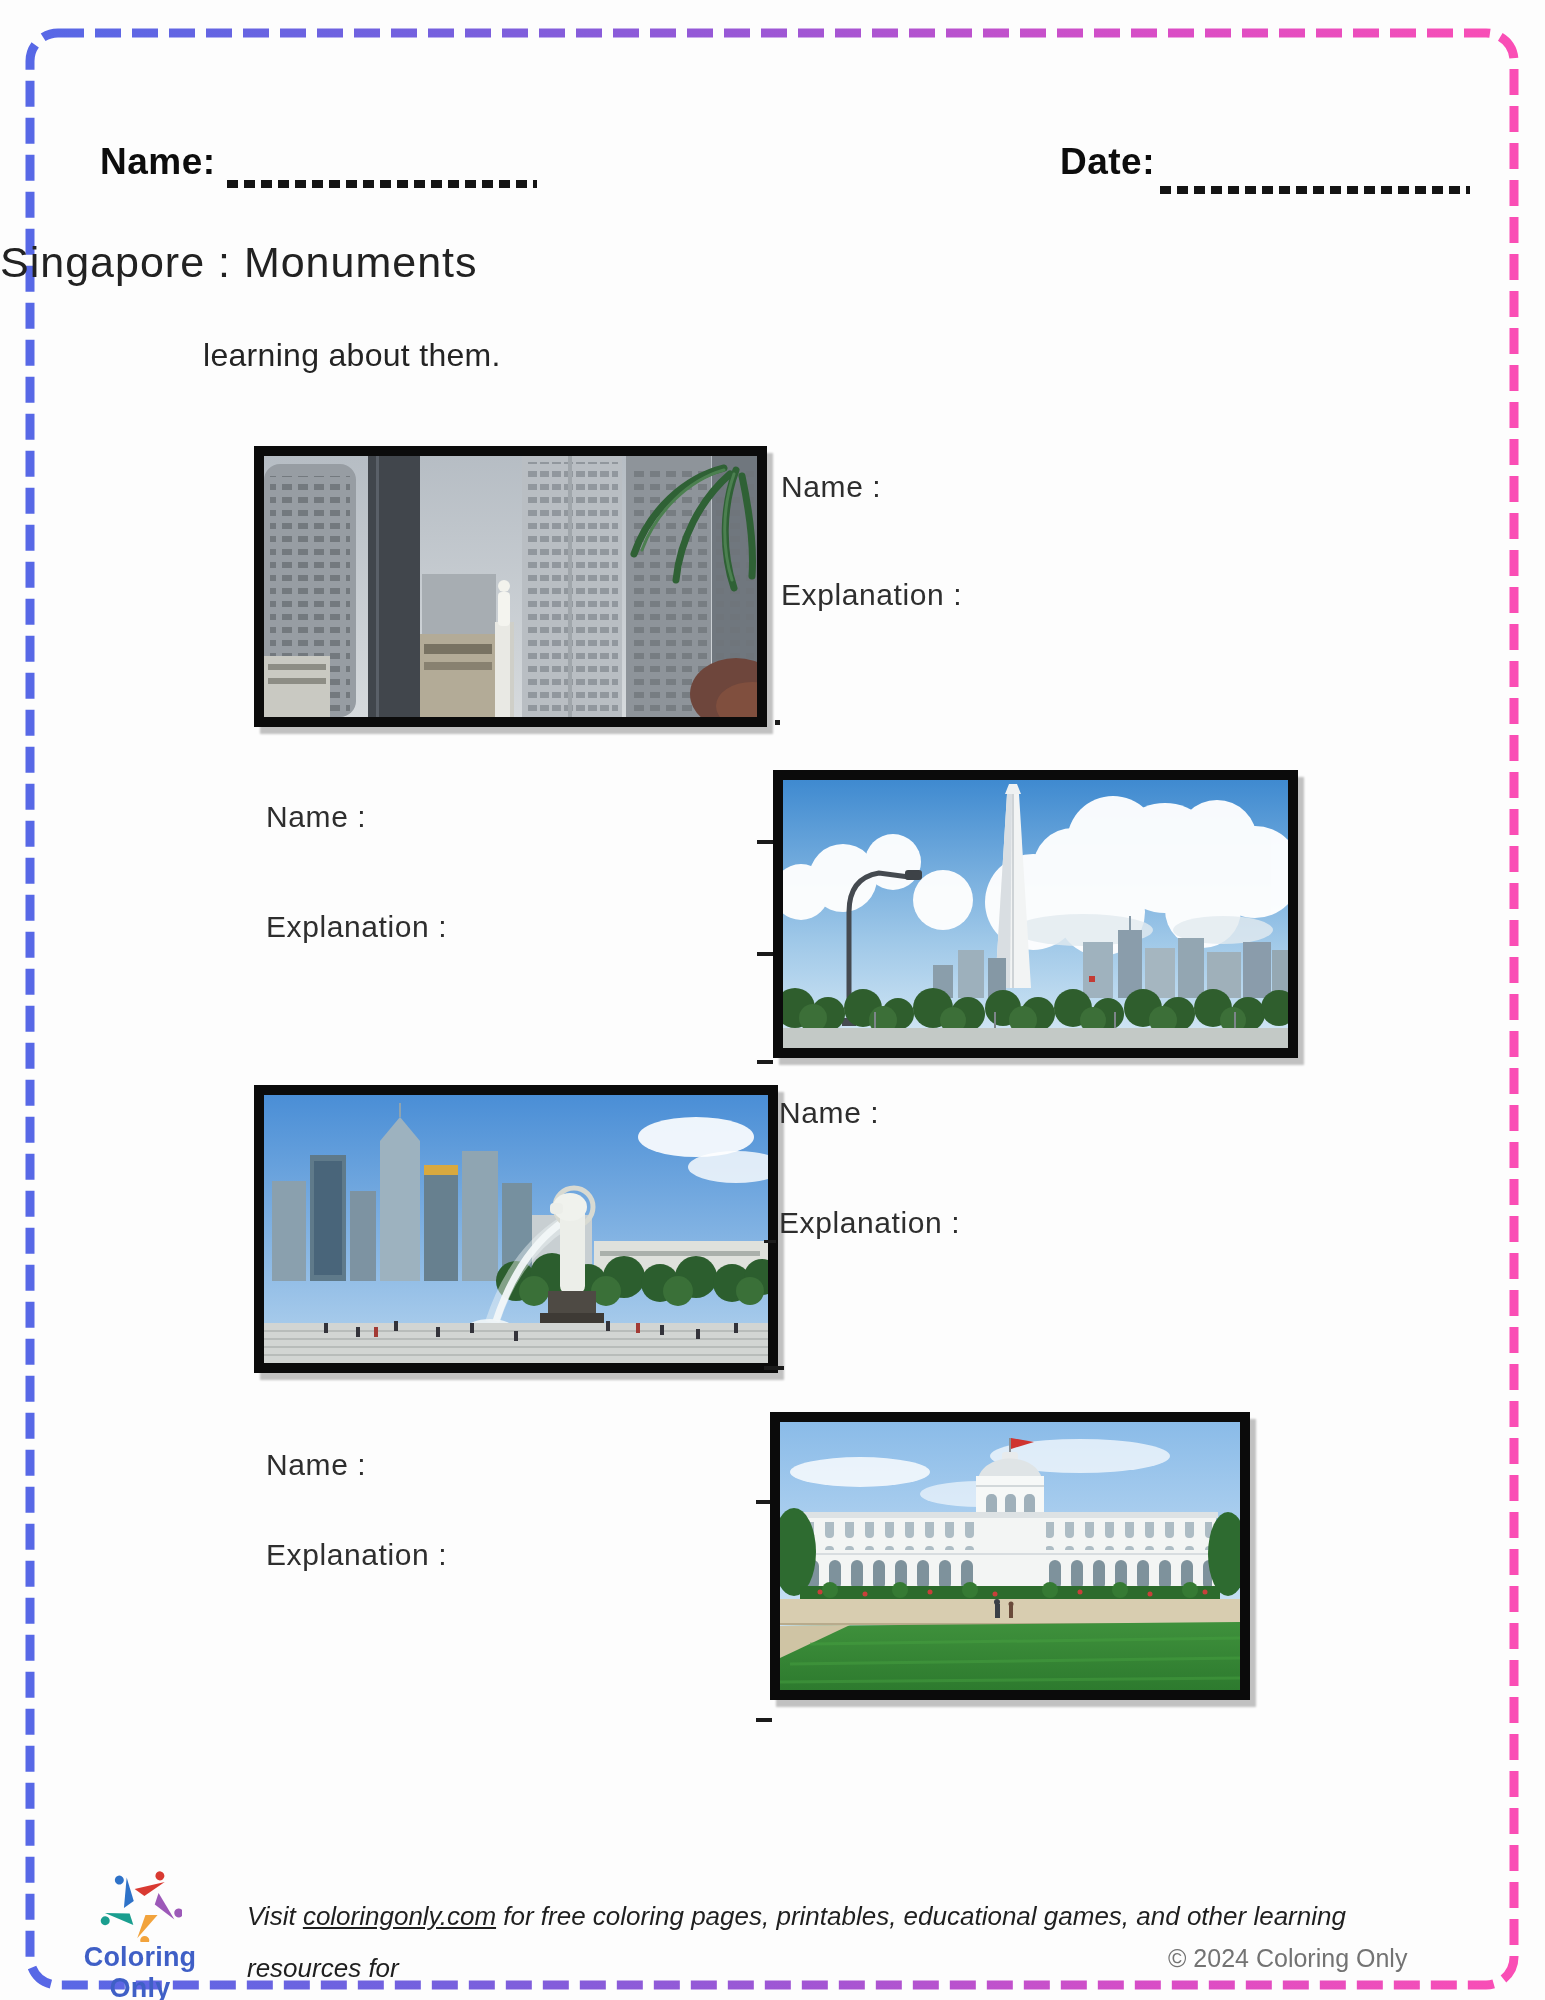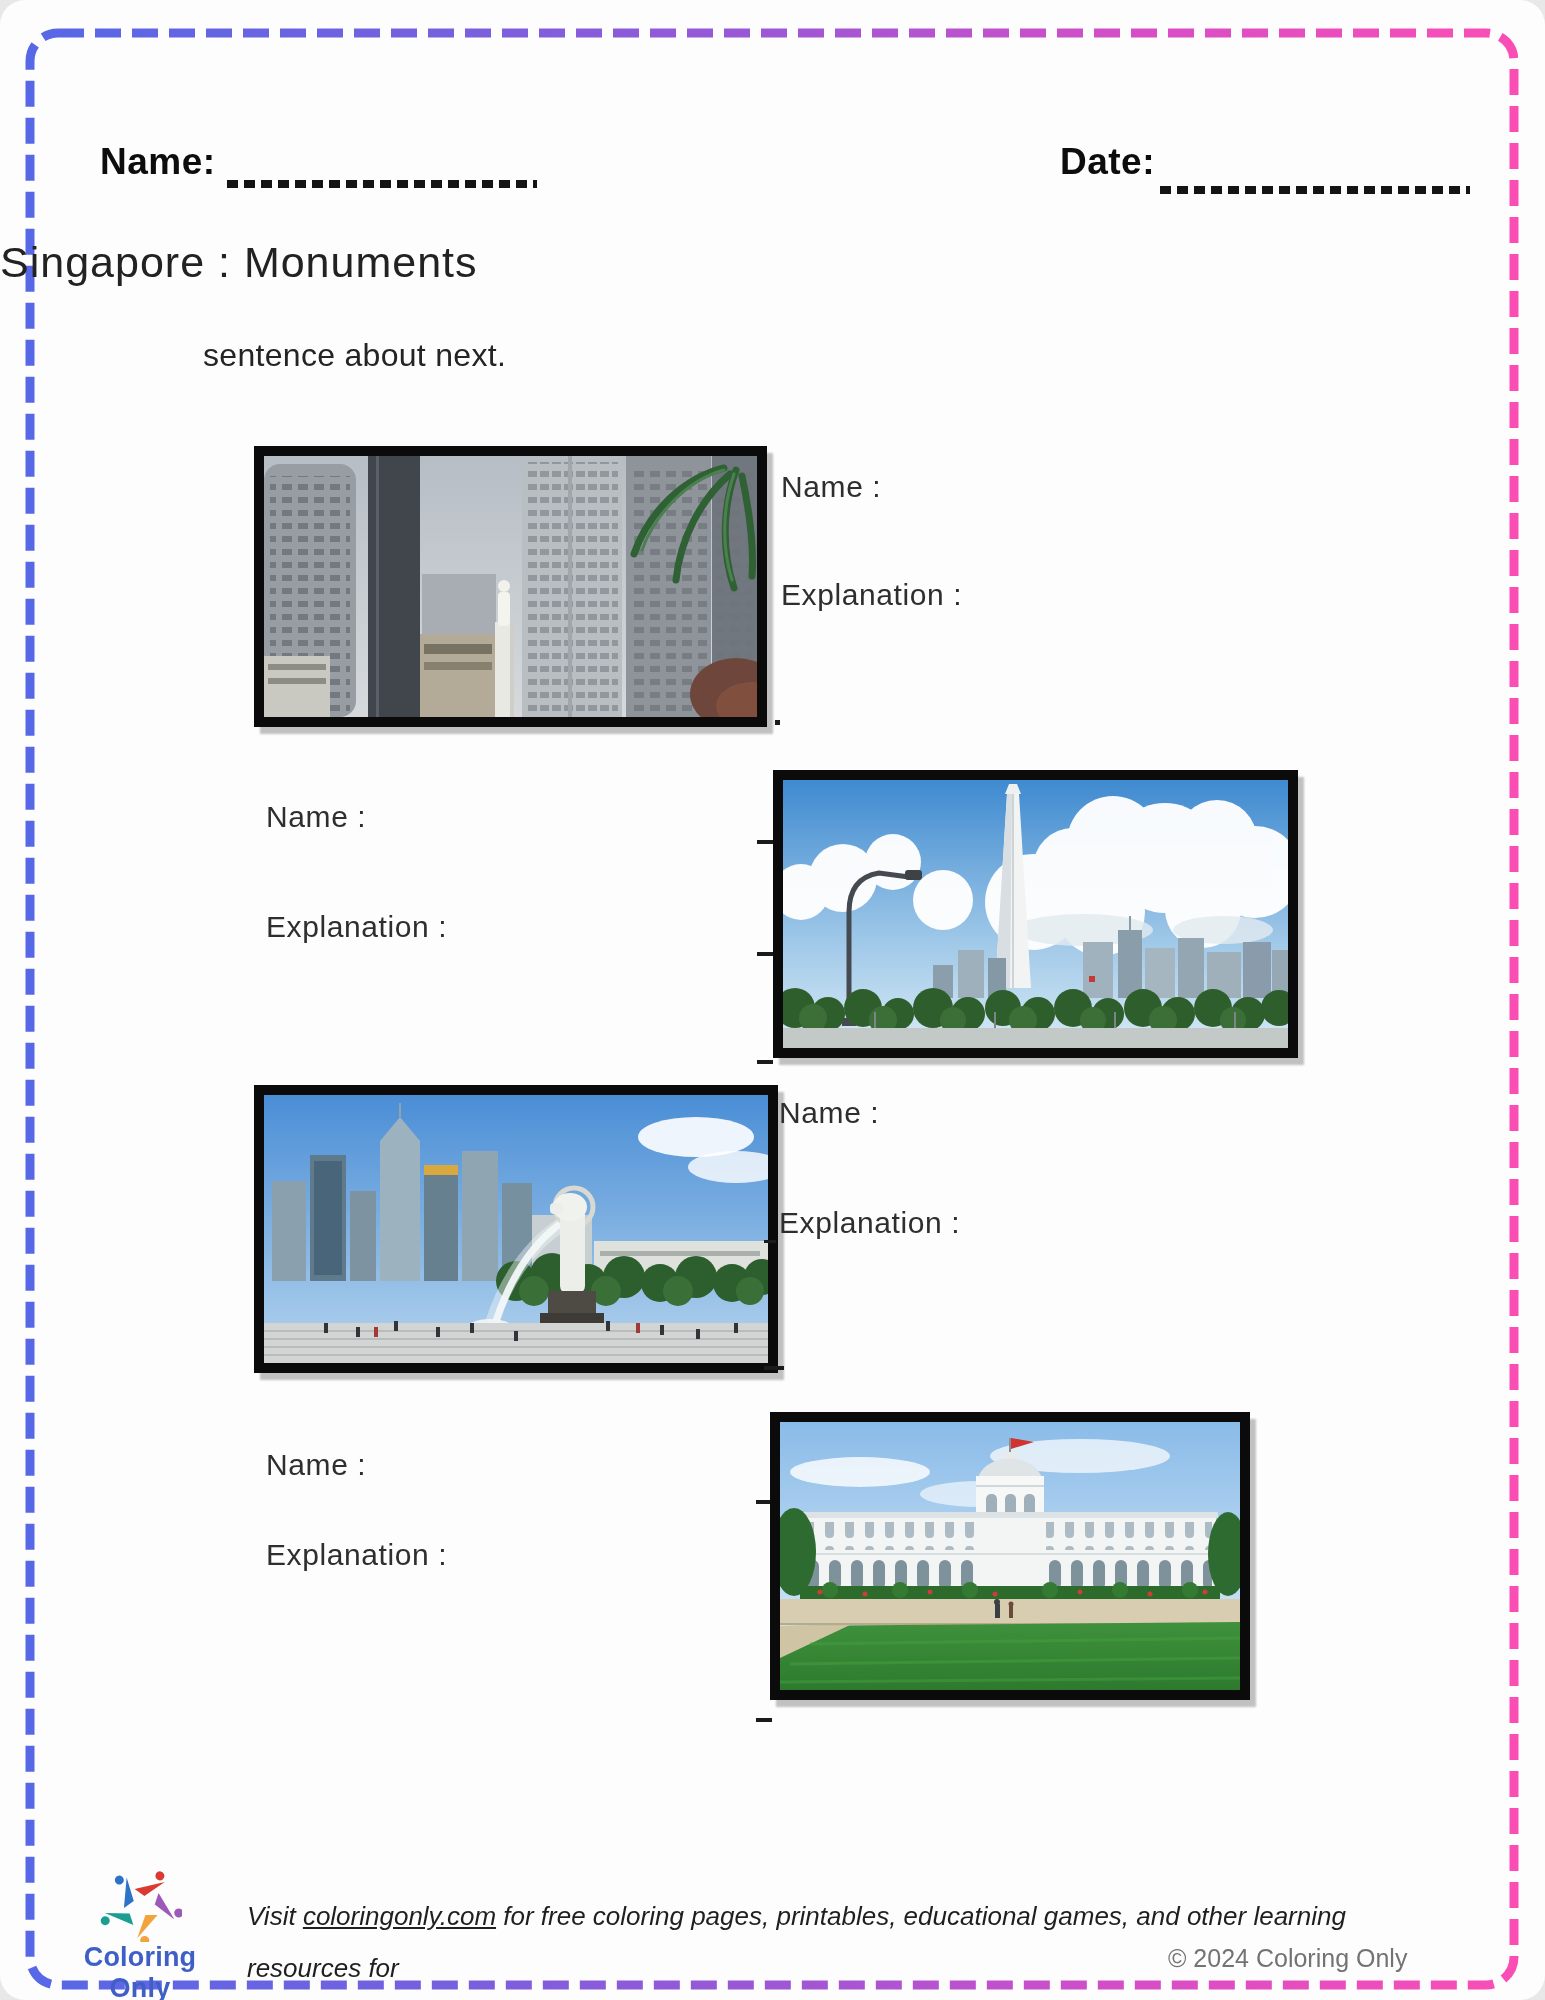--- a/index.html
+++ b/index.html
@@ -1,18 +1,18 @@
 <!DOCTYPE html>
 <html><head>
 <meta charset="utf-8">
 <style>
   html,body{margin:0;padding:0;background:#e8e8e8;}
   .page{
     position:relative;width:1545px;height:2000px;background:#fdfdfd;
-    font-family:"Liberation Sans",sans-serif;color:#1c1c1c;overflow:hidden;border-radius:25px;
+    font-family:"Liberation Sans",sans-serif;color:#1c1c1c;overflow:hidden;
   }
   .border-svg{position:absolute;left:0;top:0;pointer-events:none;}
   .hdr{position:absolute;font-weight:bold;font-size:37px;letter-spacing:.5px;color:#0d0d0d;}
   .dotline{
     position:absolute;height:8px;
     background:repeating-linear-gradient(to right,#141414 0 11px,transparent 11px 17px);
   }
   .title{
     position:absolute;left:0;top:238px;width:1545px;text-align:left;
     font-size:43px;font-weight:500;letter-spacing:1px;color:#222;
@@ -60,21 +60,21 @@
     <rect x="30" y="33" width="1484" height="1952" rx="28" fill="none" stroke="url(#bgrad)" stroke-width="9" stroke-dasharray="26 11"></rect>
   </svg>
 
   <div class="hdr" style="left:100px;top:141px;">Name:</div>
   <div class="dotline" style="left:227px;top:180px;width:310px;"></div>
   <div class="hdr" style="left:1060px;top:141px;">Date:</div>
   <div class="dotline" style="left:1160px;top:186px;width:310px;"></div>
 
   <div class="title">Singapore : Monuments</div>
   <div class="instruction">
-    <div>sentence about next.</div>
+    <div>learning about them.</div>
   </div>
 
   <div class="photo" style="left:254px;top:446px;width:493px;height:261px;">
     <svg width="493" height="261" viewBox="0 0 493 261">
       <defs>
         <linearGradient id="p1sky" x1="0" y1="0" x2="0" y2="1">
           <stop offset="0" stop-color="#b6bdc4"></stop>
             <stop offset="1" stop-color="#d6dadd"></stop>
         </linearGradient>
         <pattern id="p1w" width="16" height="13" patternUnits="userSpaceOnUse">

